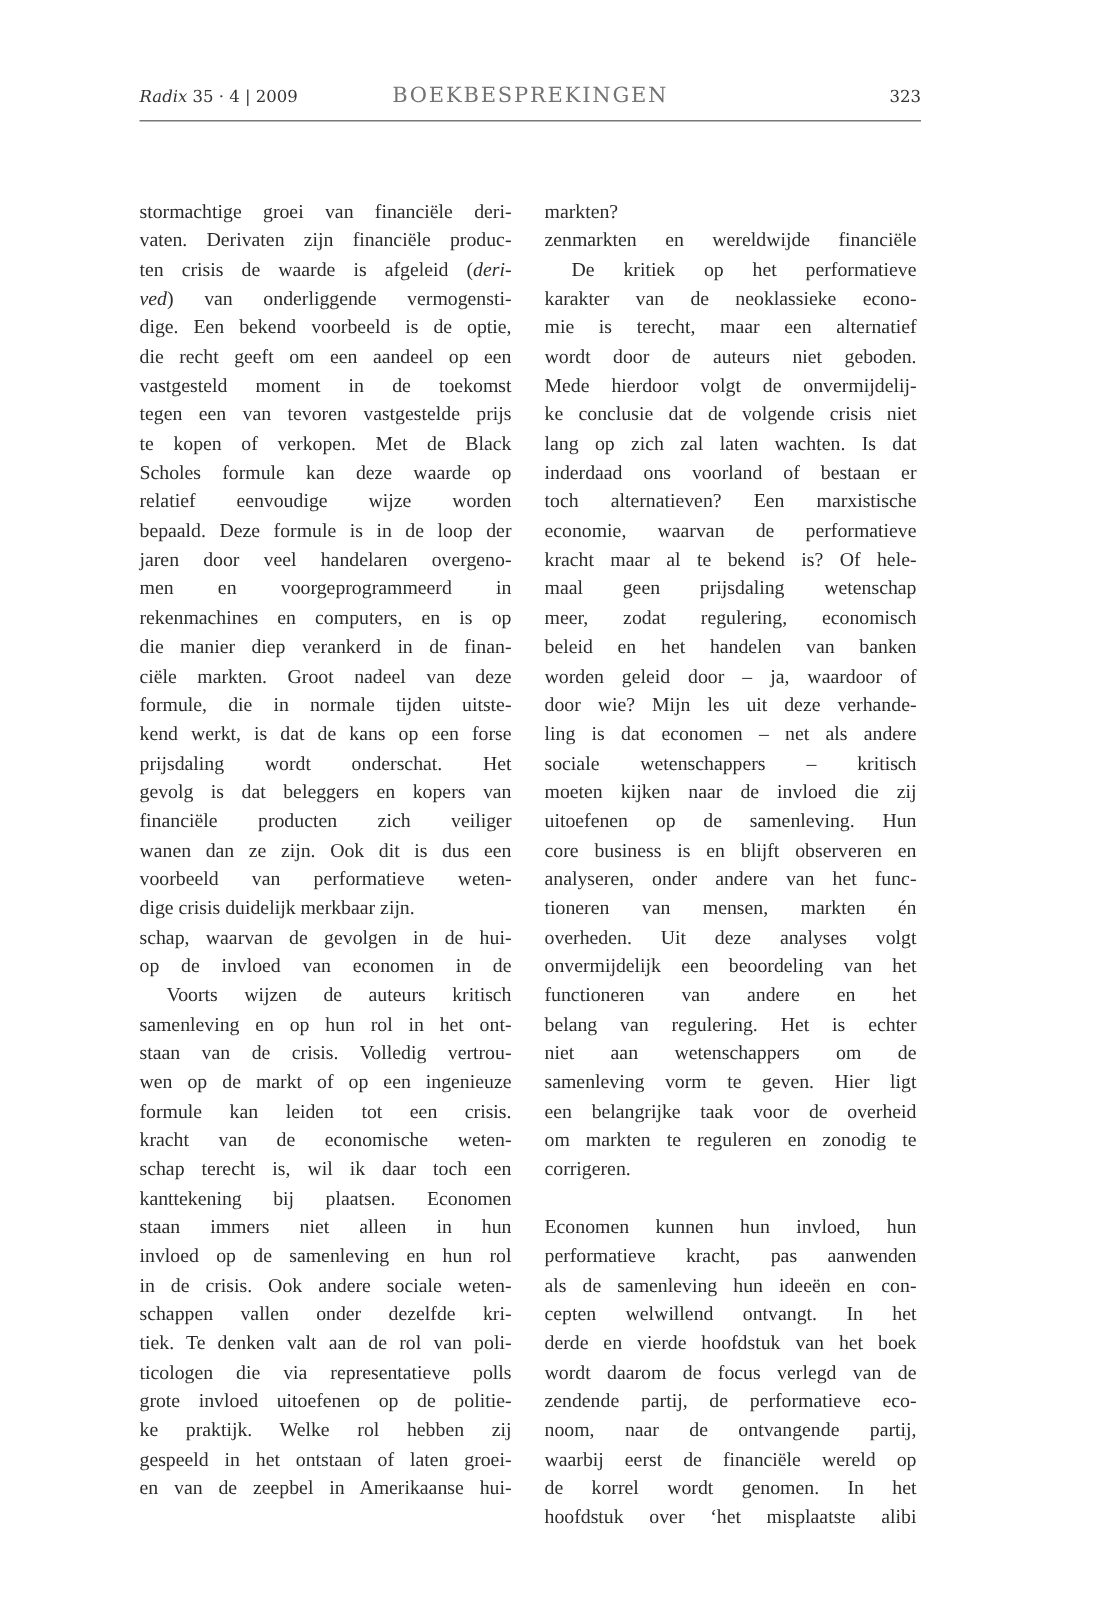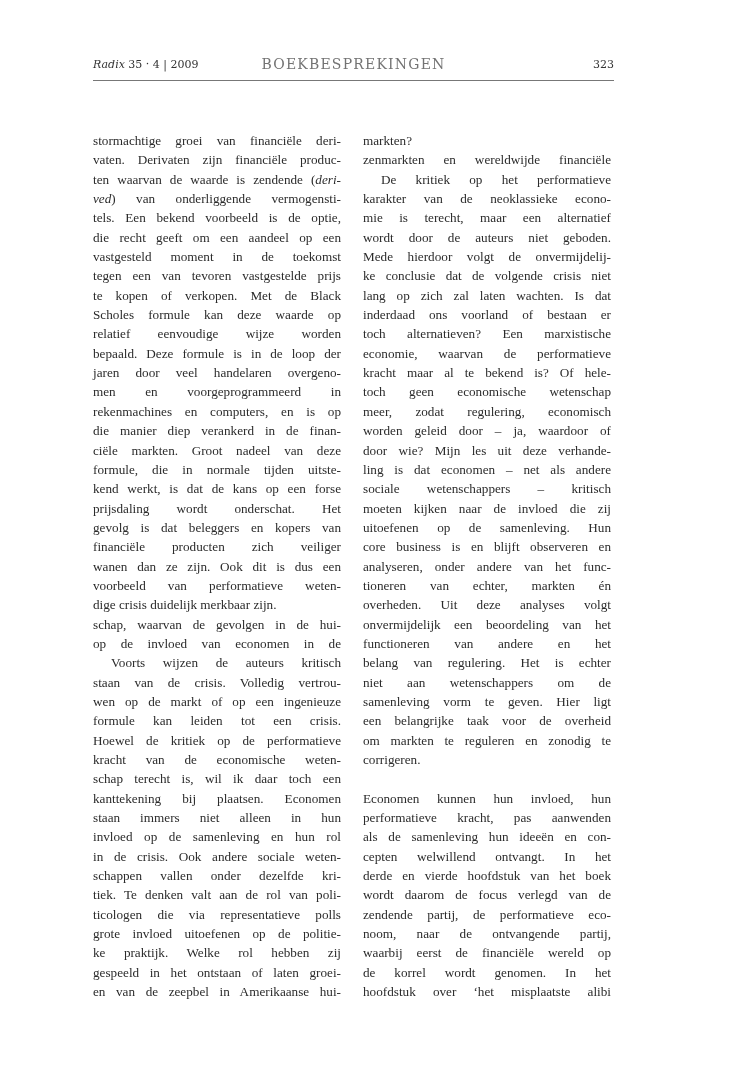--- a/index.html
+++ b/index.html
@@ -32,23 +32,23 @@
     <span class="journal">Radix</span>
     <span>35 · 4 | 2009</span>
   </div>
   <div class="hdr-center">BOEKBESPREKINGEN</div>
   <div class="hdr-right">323</div>
 </div>
 
 <div class="col left" id="col-left">
     <span class="line">stormachtige groei van financiële deri-</span>
     <span class="line">vaten. Derivaten zijn financiële produc-</span>
-    <span class="line"><span>ten waarvan de waarde is zendende (</span><span class="it">deri-</span><span></span></span>
+    <span class="line"><span>ten crisis de waarde is afgeleid (</span><span class="it">deri-</span><span></span></span>
     <span class="line"><span></span><span class="it">ved</span><span>) van onderliggende vermogensti-</span></span>
-    <span class="line">tels. Een bekend voorbeeld is de optie,</span>
+    <span class="line">dige. Een bekend voorbeeld is de optie,</span>
     <span class="line">die recht geeft om een aandeel op een</span>
     <span class="line">vastgesteld moment in de toekomst</span>
     <span class="line">tegen een van tevoren vastgestelde prijs</span>
     <span class="line">te kopen of verkopen. Met de Black</span>
     <span class="line">Scholes formule kan deze waarde op</span>
     <span class="line">relatief eenvoudige wijze worden</span>
     <span class="line">bepaald. Deze formule is in de loop der</span>
     <span class="line">jaren door veel handelaren overgeno-</span>
     <span class="line">men en voorgeprogrammeerd in</span>
     <span class="line">rekenmachines en computers, en is op</span>
@@ -58,24 +58,24 @@
     <span class="line">kend werkt, is dat de kans op een forse</span>
     <span class="line">prijsdaling wordt onderschat. Het</span>
     <span class="line">gevolg is dat beleggers en kopers van</span>
     <span class="line">financiële producten zich veiliger</span>
     <span class="line">wanen dan ze zijn. Ook dit is dus een</span>
     <span class="line">voorbeeld van performatieve weten-</span>
     <span class="line last">dige crisis duidelijk merkbaar zijn.</span>
     <span class="line">schap, waarvan de gevolgen in de hui-</span>
     <span class="line">op de invloed van economen in de</span>
     <span class="line indent">Voorts wijzen de auteurs kritisch</span>
+    <span class="line">samenleving en op hun rol in het ont-</span>
     <span class="line">staan van de crisis. Volledig vertrou-</span>
     <span class="line">wen op de markt of op een ingenieuze</span>
     <span class="line">formule kan leiden tot een crisis.</span>
-    <span class="line">Hoewel de kritiek op de performatieve</span>
     <span class="line">kracht van de economische weten-</span>
     <span class="line">schap terecht is, wil ik daar toch een</span>
     <span class="line">kanttekening bij plaatsen. Economen</span>
     <span class="line">staan immers niet alleen in hun</span>
     <span class="line">invloed op de samenleving en hun rol</span>
     <span class="line">in de crisis. Ook andere sociale weten-</span>
     <span class="line">schappen vallen onder dezelfde kri-</span>
     <span class="line">tiek. Te denken valt aan de rol van poli-</span>
     <span class="line">ticologen die via representatieve polls</span>
     <span class="line">grote invloed uitoefenen op de politie-</span>
@@ -90,31 +90,32 @@
     <span class="line">karakter van de neoklassieke econo-</span>
     <span class="line">mie is terecht, maar een alternatief</span>
     <span class="line">wordt door de auteurs niet geboden.</span>
     <span class="line">Mede hierdoor volgt de onvermijdelij-</span>
     <span class="line">ke conclusie dat de volgende crisis niet</span>
     <span class="line">lang op zich zal laten wachten. Is dat</span>
     <span class="line">inderdaad ons voorland of bestaan er</span>
     <span class="line">toch alternatieven? Een marxistische</span>
     <span class="line">economie, waarvan de performatieve</span>
     <span class="line">kracht maar al te bekend is? Of hele-</span>
-    <span class="line">toch geen economische wetenschap</span>
+    <span class="line">maal geen prijsdaling wetenschap</span>
     <span class="line">meer, zodat regulering, economisch</span>
+    <span class="line">beleid en het handelen van banken</span>
     <span class="line">worden geleid door – ja, waardoor of</span>
     <span class="line">door wie? Mijn les uit deze verhande-</span>
     <span class="line">ling is dat economen – net als andere</span>
     <span class="line">sociale wetenschappers – kritisch</span>
     <span class="line">moeten kijken naar de invloed die zij</span>
     <span class="line">uitoefenen op de samenleving. Hun</span>
     <span class="line">core business is en blijft observeren en</span>
     <span class="line">analyseren, onder andere van het func-</span>
-    <span class="line">tioneren van echter, markten én</span>
+    <span class="line">tioneren van mensen, markten én</span>
     <span class="line">overheden. Uit deze analyses volgt</span>
     <span class="line">onvermijdelijk een beoordeling van het</span>
     <span class="line">functioneren van andere en het</span>
     <span class="line">belang van regulering. Het is echter</span>
     <span class="line">niet aan wetenschappers om de</span>
     <span class="line">samenleving vorm te geven. Hier ligt</span>
     <span class="line">een belangrijke taak voor de overheid</span>
     <span class="line">om markten te reguleren en zonodig te</span>
     <span class="line last">corrigeren.</span>
     <span class="gap"></span>

